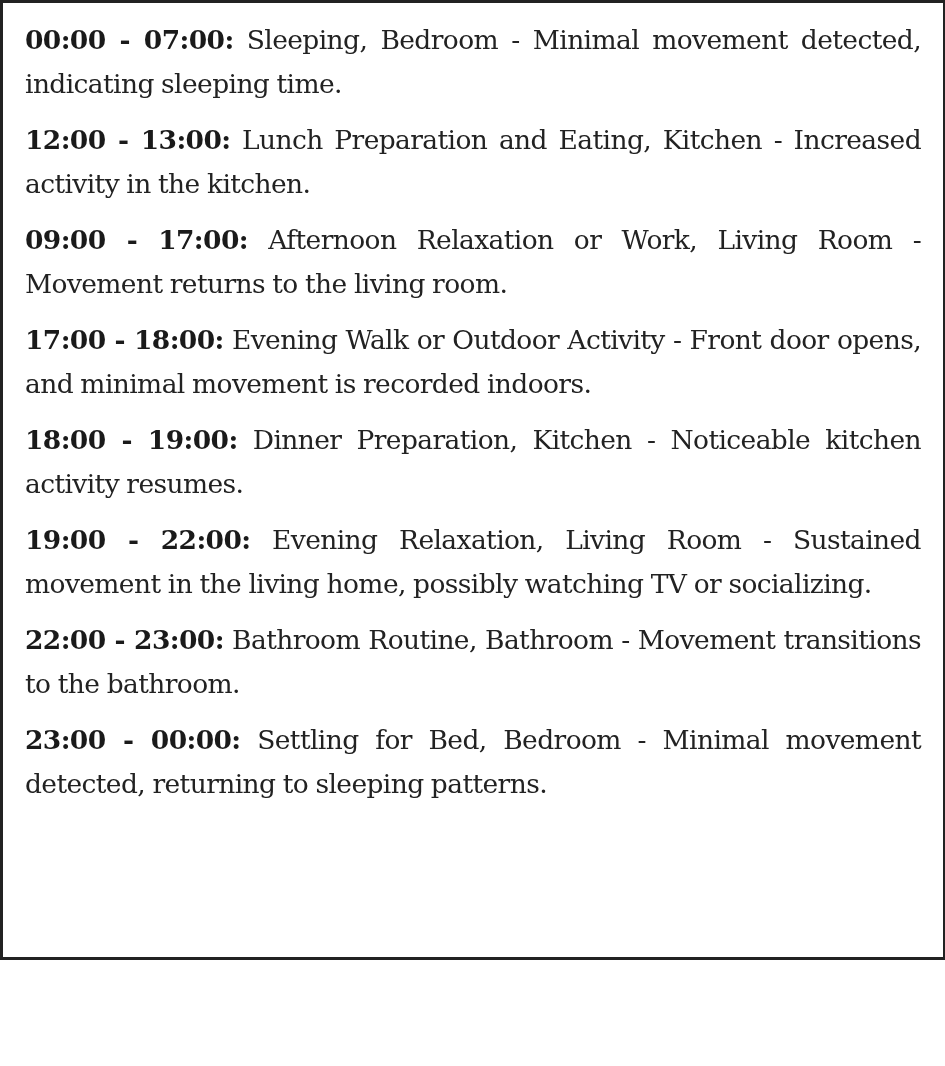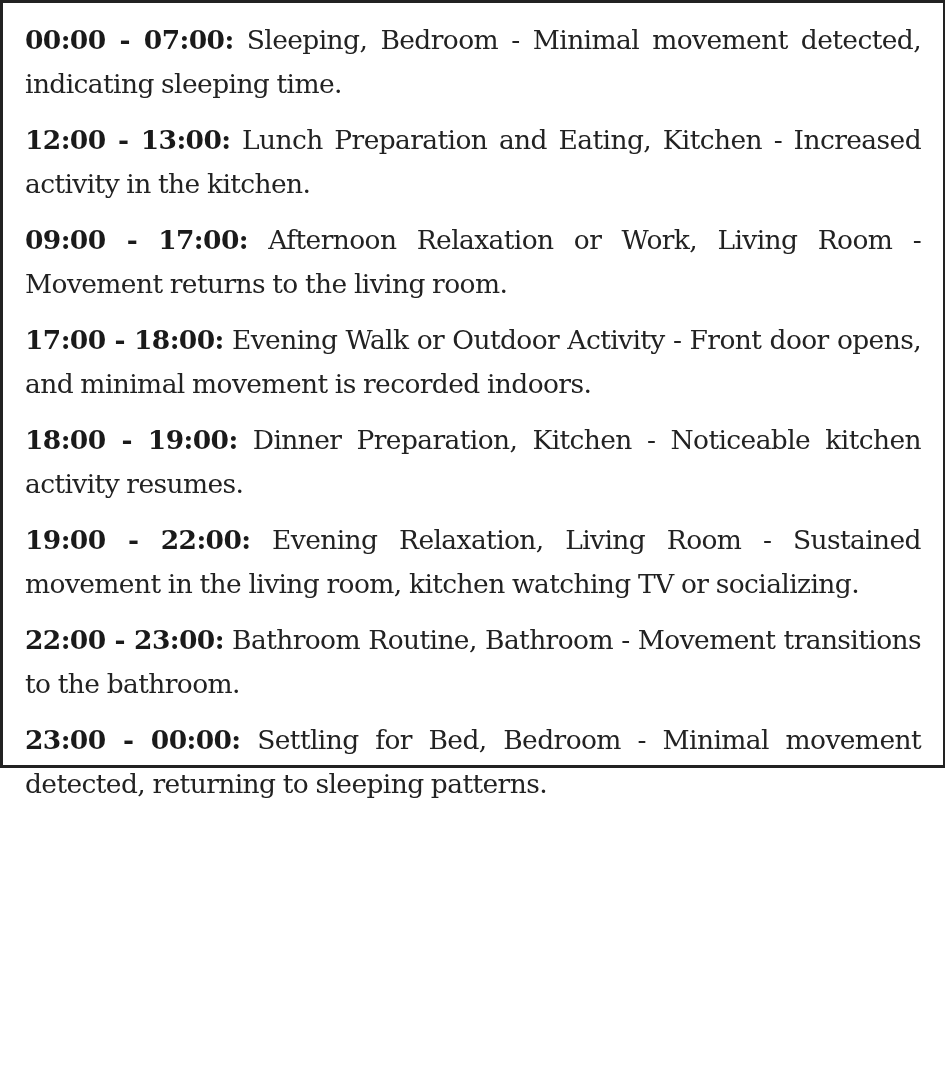--- a/index.html
+++ b/index.html
@@ -8,21 +8,21 @@
       background: #ffffff;
     }
     body {
       width: 945px;
       height: 1066px;
       overflow: hidden;
     }
     .frame {
       box-sizing: border-box;
       width: 945px;
-      height: 768px;
+      height: 960px;
       border-top: 3px solid #222222;
       border-left: 3px solid #222222;
       border-bottom: 3px solid #222222;
       border-right: 2px solid #222222;
       background: #ffffff;
       padding: 15px 22px 0 22px;
     }
     .entry {
       margin: 0 0 12px 0;
       font-family: "DejaVu Serif", "Liberation Serif", serif;
@@ -42,16 +42,16 @@
   </style>
 </head>
 <body>
 
 <div class="frame" lang="en">
   <p class="entry"><span class="time">00:00 - 07:00:</span> <span>Sleeping, Bedroom - Minimal movement detected, indicating sleeping time.</span></p>
   <p class="entry"><span class="time">12:00 - 13:00:</span> <span>Lunch Preparation and Eating, Kitchen - Increased activity in the kitchen.</span></p>
   <p class="entry"><span class="time">09:00 - 17:00:</span> <span>Afternoon Relaxation or Work, Living Room - Movement returns to the living room.</span></p>
   <p class="entry"><span class="time">17:00 - 18:00:</span> <span>Evening Walk or Outdoor Activity - Front door opens, and minimal movement is recorded indoors.</span></p>
   <p class="entry"><span class="time">18:00 - 19:00:</span> <span>Dinner Preparation, Kitchen - Noticeable kitchen activity resumes.</span></p>
-  <p class="entry"><span class="time">19:00 - 22:00:</span> <span>Evening Relaxation, Living Room - Sustained movement in the living room, kitchen watching TV or socializing.</span></p>
+  <p class="entry"><span class="time">19:00 - 22:00:</span> <span>Evening Relaxation, Living Room - Sustained movement in the living home, possibly watching TV or socializing.</span></p>
   <p class="entry"><span class="time">22:00 - 23:00:</span> <span>Bathroom Routine, Bathroom - Movement transitions to the bathroom.</span></p>
   <p class="entry"><span class="time">23:00 - 00:00:</span> <span>Settling for Bed, Bedroom - Minimal movement detected, returning to sleeping patterns.</span></p>
 </div>
 
 </body></html>

